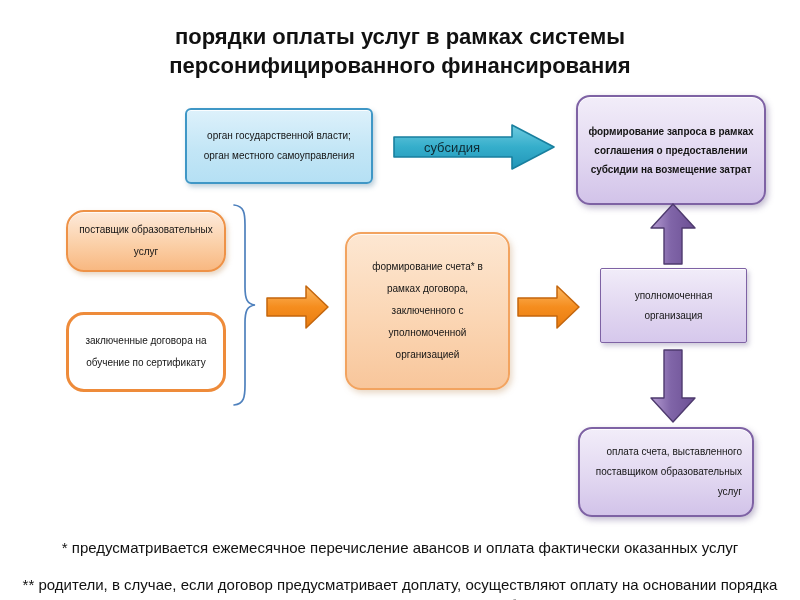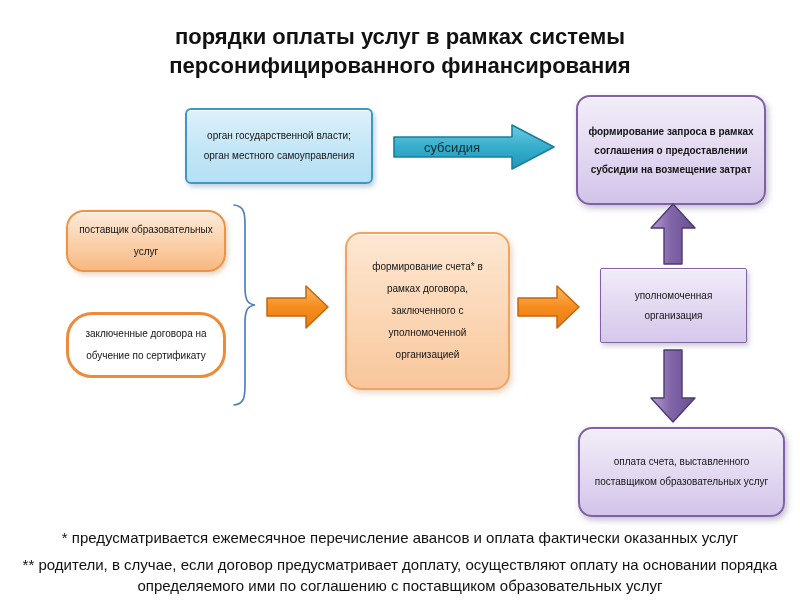--- a/index.html
+++ b/index.html
@@ -32,40 +32,40 @@
     box-shadow:inset 0 1px 0 rgba(255,255,255,.85), 2px 3px 5px rgba(110,150,175,.45);
   }
 
   
   .box-purple{
     background:linear-gradient(180deg,#f2edf9 0%,#e2d8f1 55%,#d2c3e9 100%);
     border:2px solid #7e62a4;border-radius:14px;
     box-shadow:inset 0 1px 0 rgba(255,255,255,.8), 2px 3px 6px rgba(120,105,150,.45);
   }
   .box-request{left:576px;top:95px;width:190px;height:110px;font-weight:bold;line-height:19px;}
-  .box-payment{left:578px;top:427px;width:207px;height:90px;line-height:20px;}
+  .box-payment{left:578px;top:427px;width:176px;height:90px;line-height:20px;text-align:right;}
 
   
   .box-org{
     left:600px;top:268px;width:147px;height:75px;
     background:linear-gradient(180deg,#f1ecf9 0%,#e0d5f0 60%,#d6c8ec 100%);
     border:1.5px solid #7e62a4;border-radius:2px;line-height:20px;
     box-shadow:inset 0 1px 0 rgba(255,255,255,.85), 2px 3px 5px rgba(130,120,160,.4);
   }
 
   
   .box-provider{
     left:66px;top:210px;width:160px;height:62px;
     background:linear-gradient(180deg,#fdeadb 0%,#fbd0a8 55%,#f8b881 100%);
     border:2px solid #ee9247;border-radius:18px;line-height:22px;
     box-shadow:inset 0 1px 0 rgba(255,255,255,.75), 2px 3px 5px rgba(190,140,90,.35);
   }
   .box-contracts{
-    left:66px;top:312px;width:160px;height:66px;
-    background:#ffffff;border:3px solid #ee8b3a;border-radius:26px;line-height:22px;
+    left:66px;top:312px;width:160px;height:80px;
+    background:#ffffff;border:3px solid #ee8b3a;border-radius:18px;line-height:22px;
   }
   .box-invoice{
     left:345px;top:232px;width:165px;height:158px;
     background:linear-gradient(180deg,#fde7d2 0%,#fbd6b4 55%,#f8c69b 100%);
     border:2px solid #f2a35f;border-radius:16px;line-height:22px;
     box-shadow:inset 0 1px 0 rgba(255,255,255,.75), 2px 3px 6px rgba(190,140,90,.35);
   }
 
   .arrow{position:absolute;}
   .arrow svg{display:block;}
@@ -77,21 +77,21 @@
     display:flex;align-items:center;justify-content:center;
     font-size:13px;color:#0e2a33;
   }
 
   .brace{position:absolute;left:231px;top:204px;width:26px;height:202px;}
 
   .footnotes{
     position:absolute;left:20px;top:521px;width:760px;
     text-align:center;font-size:15px;line-height:21px;color:#111;
   }
-  .footnotes p{margin:6px 0 1px 0;}
+  .footnotes p{margin:16px 0 1px 0;}
 </style>
 </head>
 <body>
 
 <div class="slide">
 
   <div class="title">порядки оплаты услуг в рамках системы персонифицированного финансирования</div>
 
   <div class="box box-authority">
     <span>орган государственной власти; орган местного самоуправления</span>

